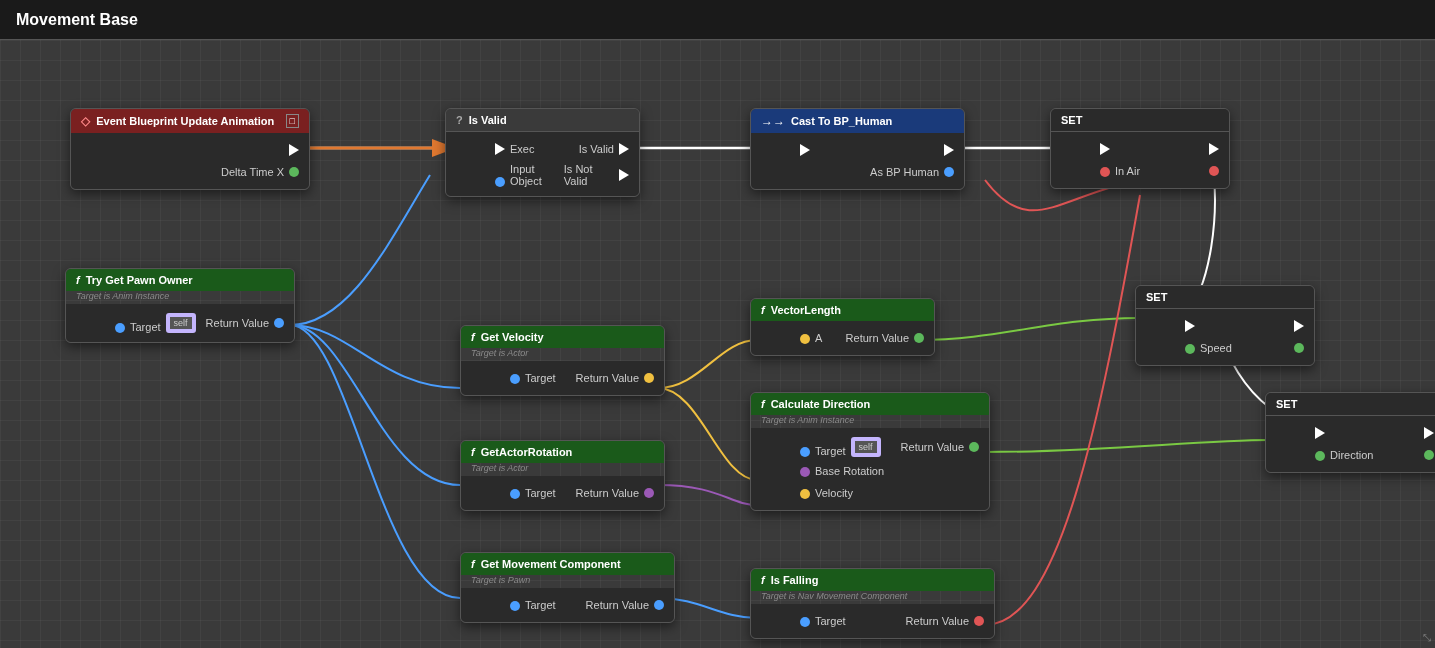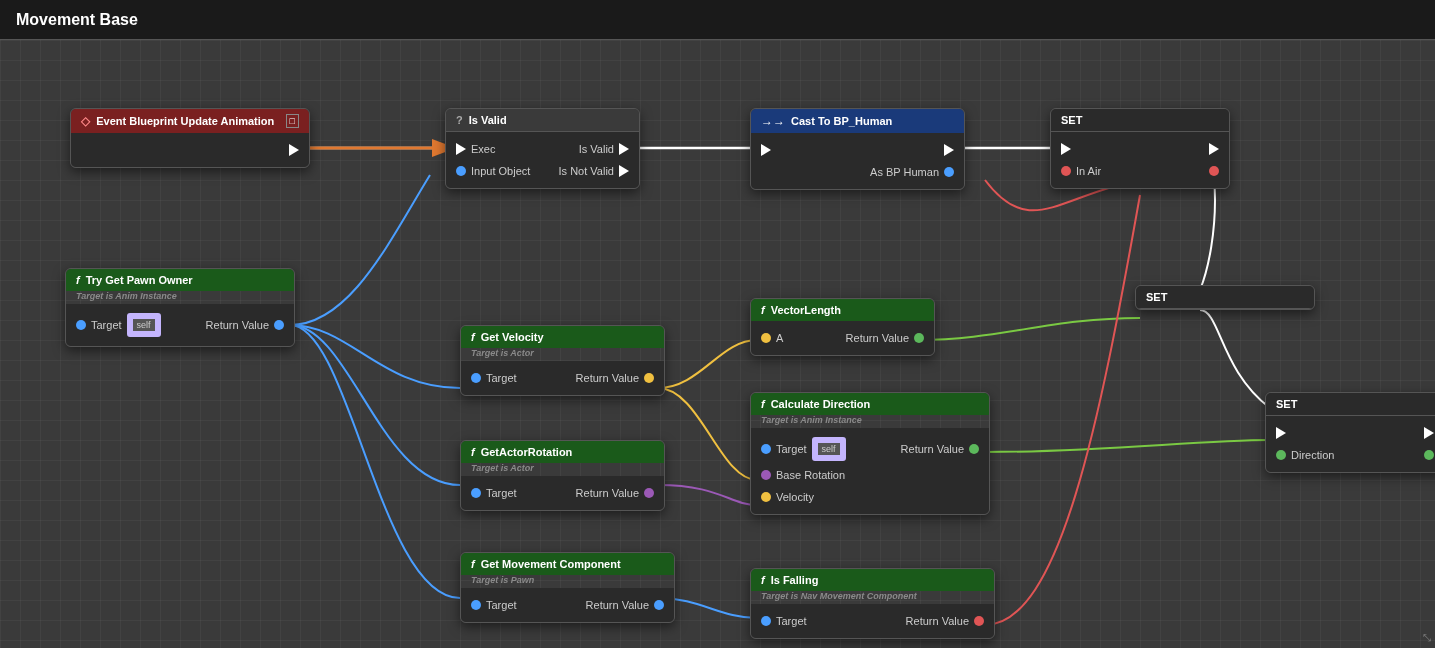--- a/index.html
+++ b/index.html
@@ -58,21 +58,21 @@
     }
     .node-row {
       display: flex;
       align-items: center;
       justify-content: space-between;
       padding: 3px 10px;
       font-size: 11px;
       color: #ccc;
       min-height: 22px;
     }
-    .node-row-left { display: flex; align-items: center; gap: 5px; }
+    .node-row-left { display: flex; align-items: flex-end; gap: 5px; margin-left: 39px; }
     .node-row-right { display: flex; align-items: center; gap: 5px; }
     .pin {
       width: 10px; height: 10px;
       border-radius: 50%;
       display: inline-block;
       flex-shrink: 0;
     }
     .pin-triangle-right {
       width: 0; height: 0;
       border-top: 6px solid transparent;
@@ -89,34 +89,34 @@
     .header-blue { background: #1a3a7a; }
     .header-green { background: #1a5a1a; }
     .header-dark { background: #2a2a2a; }
     
     .self-badge {
       background: #555;
       color: #ccc;
       font-size: 9px;
       padding: 1px 4px;
       border-radius: 3px;
-      border: 6px solid #c4b5fd;
+      border: 4px solid #c4b5fd;
     }
     
     .connections-svg {
       position: absolute;
       top: 0; left: 0;
       width: 100%; height: 100%;
       pointer-events: none;
       overflow: visible;
     }
     .node-subtitle {
       font-size: 9px;
       color: #8a8a8a;
-      font-weight: bold;
+      font-weight: normal;
       padding: 0 10px 3px;
       font-style: italic;
     }
     .resize-icon {
       position: absolute;
       bottom: 4px;
       right: 4px;
       color: #888;
       font-size: 10px;
     }
@@ -181,20 +181,27 @@
       <span>Event Blueprint Update Animation</span>
       <span style="margin-left:auto; border:1px solid #888; padding:1px 3px; font-size:9px;">□</span>
     </div>
     <div class="node-body">
       <div class="node-row">
         <div class="node-row-left"></div>
         <div class="node-row-right">
           <div class="pin-triangle-right"></div>
         </div>
       </div>
+      <div class="node-row">
+        <div class="node-row-left"></div>
+        <div class="node-row-right">
+          <span>Delta Time X</span>
+          <span class="pin pin-green"></span>
+        </div>
+      </div>
     </div>
   </div>
 
   <div class="node" style="left:445px; top:68px; width:195px;">
     <div class="node-header header-dark" style="background:#3a3a3a; border-bottom:1px solid #555;">
       <span style="color:#aaa;">?</span>
       <span>Is Valid</span>
     </div>
     <div class="node-body">
       <div class="node-row">
@@ -326,20 +333,39 @@
             <span class="pin pin-green"></span>
           </div>
       </div>
     </div>
   </div>
 
   <div class="node" style="left:1135px; top:245px; width:155px;">
     <div class="node-header header-dark" style="background:#2a2a2a; border-bottom:1px solid #555;">
       <span>SET</span>
     </div>
+    <div class="node-body">
+      <div class="node-row">
+        <div class="node-row-left">
+            <div class="pin-triangle-right" style="border-left-color:#fff;"></div>
+          </div>
+        <div class="node-row-right">
+            <div class="pin-triangle-right"></div>
+          </div>
+      </div>
+      <div class="node-row">
+        <div class="node-row-left">
+            <span class="pin pin-green"></span>
+            <span>Speed</span>
+          </div>
+        <div class="node-row-right">
+            <span class="pin pin-green"></span>
+          </div>
+      </div>
+    </div>
   </div>
 
   <div class="node" style="left:460px; top:400px; width:205px;">
     <div class="node-header header-green">
       <span style="font-style:italic; font-size:11px;">f</span>
       <span>GetActorRotation</span>
     </div>
     <div class="node-subtitle">Target is Actor</div>
     <div class="node-body">
       <div class="node-row">

